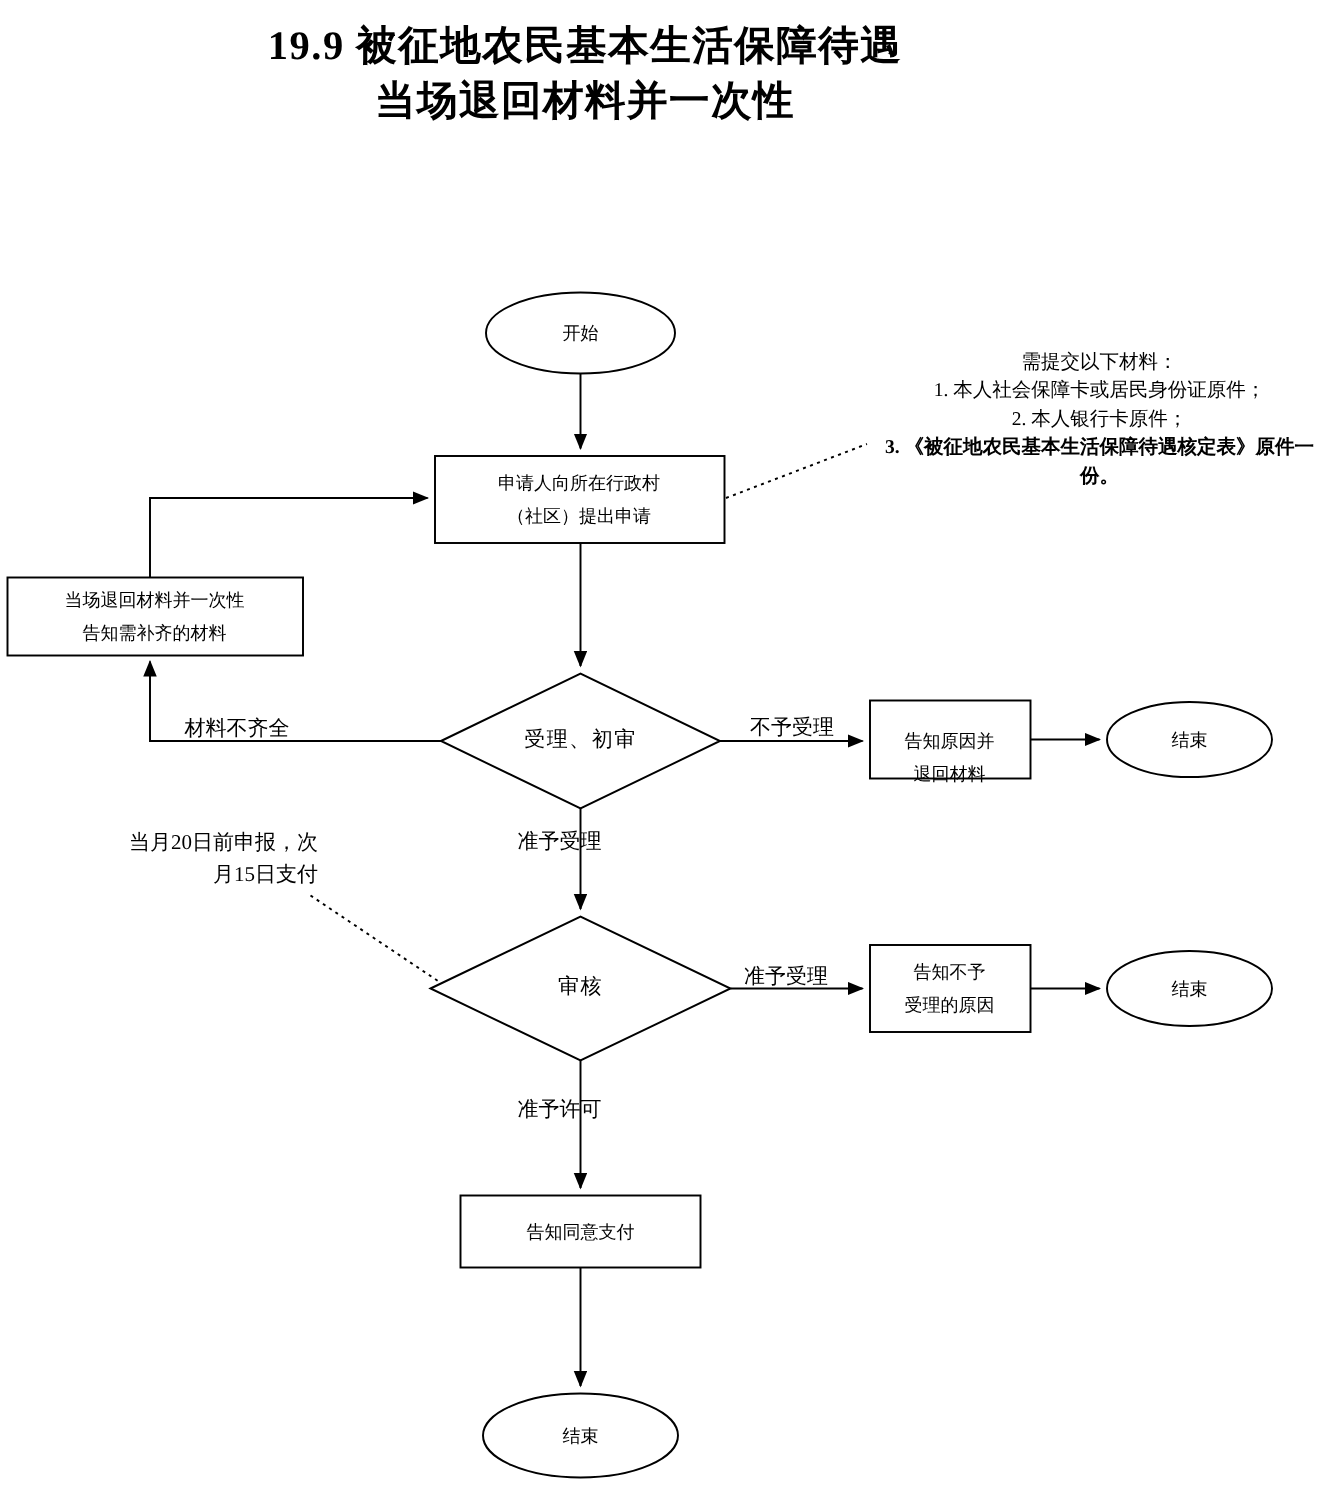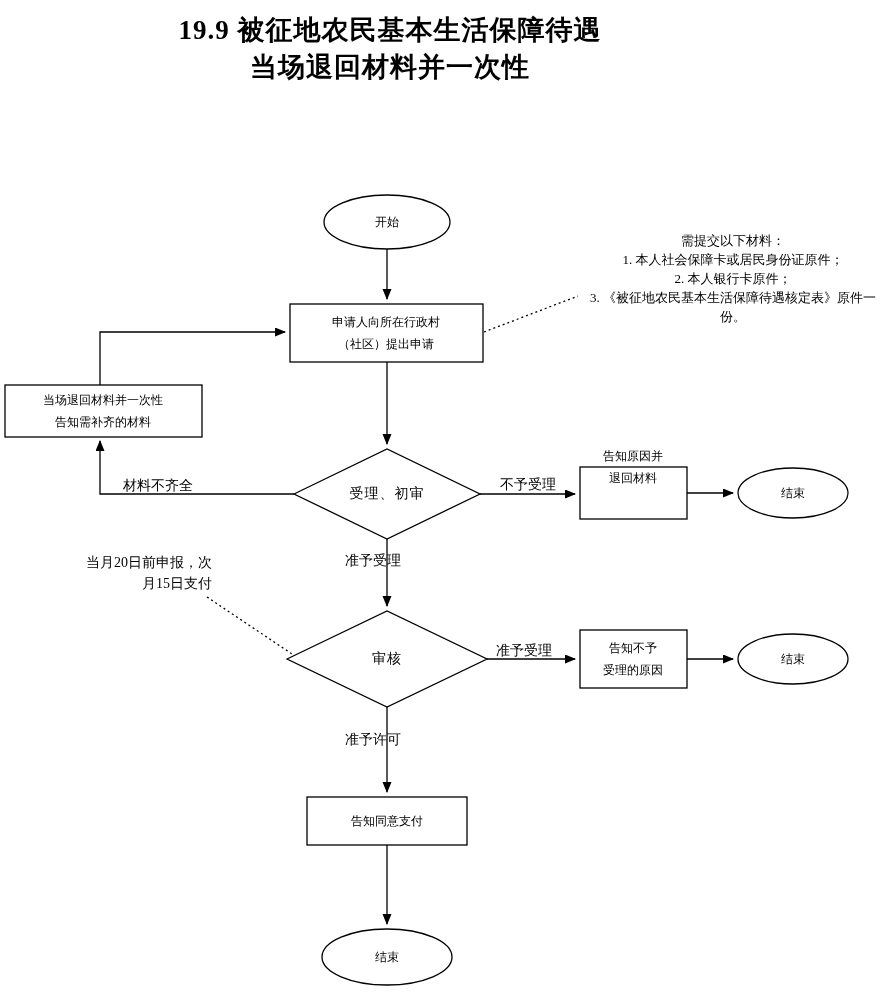--- a/index.html
+++ b/index.html
@@ -16,21 +16,21 @@
   .label{
     position:absolute;transform:translate(-50%,-50%);
     text-align:center;font-size:12px;line-height:22px;white-space:pre-line;
   }
   .diamond-label{font-size:14px;letter-spacing:1px;}
   .edge-label{
     position:absolute;transform:translate(-50%,-50%);
     font-size:14px;white-space:nowrap;
   }
   .note{position:absolute;font-size:13px;line-height:19px;text-align:center;}
-  .note .bold{font-weight:normal;}
+  .note .bold{font-weight:bold;}
   .schedule-note{white-space:pre-line;text-align:right;font-size:14px;line-height:21px;}
 </style>
 </head>
 <body>
 
 <div class="stage">
 
   <svg class="canvas" width="888" height="992" viewBox="0 0 888 992">
     <defs>
       <marker id="arrow" markerWidth="12" markerHeight="10" refX="10" refY="4.5" orient="auto" markerUnits="userSpaceOnUse">
@@ -72,21 +72,21 @@
     <div>19.9 被征地农民基本生活保障待遇</div>
     <div>当场退回材料并一次性</div>
   </div>
 
   <div class="label" style="left:387px;top:222px">开始</div>
   <div class="label" style="left:386px;top:333px">申请人向所在行政村
 （社区）提出申请</div>
   <div class="label" style="left:103px;top:411px">当场退回材料并一次性
 告知需补齐的材料</div>
   <div class="label diamond-label" style="left:387px;top:494px">受理、初审</div>
-  <div class="label" style="left:633px;top:467px">告知原因并
+  <div class="label" style="left:633px;top:505px">告知原因并
 退回材料</div>
   <div class="label" style="left:793px;top:493px">结束</div>
   <div class="label diamond-label" style="left:387px;top:659px">审核</div>
   <div class="label" style="left:633px;top:659px">告知不予
 受理的原因</div>
   <div class="label" style="left:793px;top:659px">结束</div>
   <div class="label" style="left:387px;top:821px">告知同意支付</div>
   <div class="label" style="left:387px;top:957px">结束</div>
 
   <div class="edge-label" style="left:158px;top:486px">材料不齐全</div>

